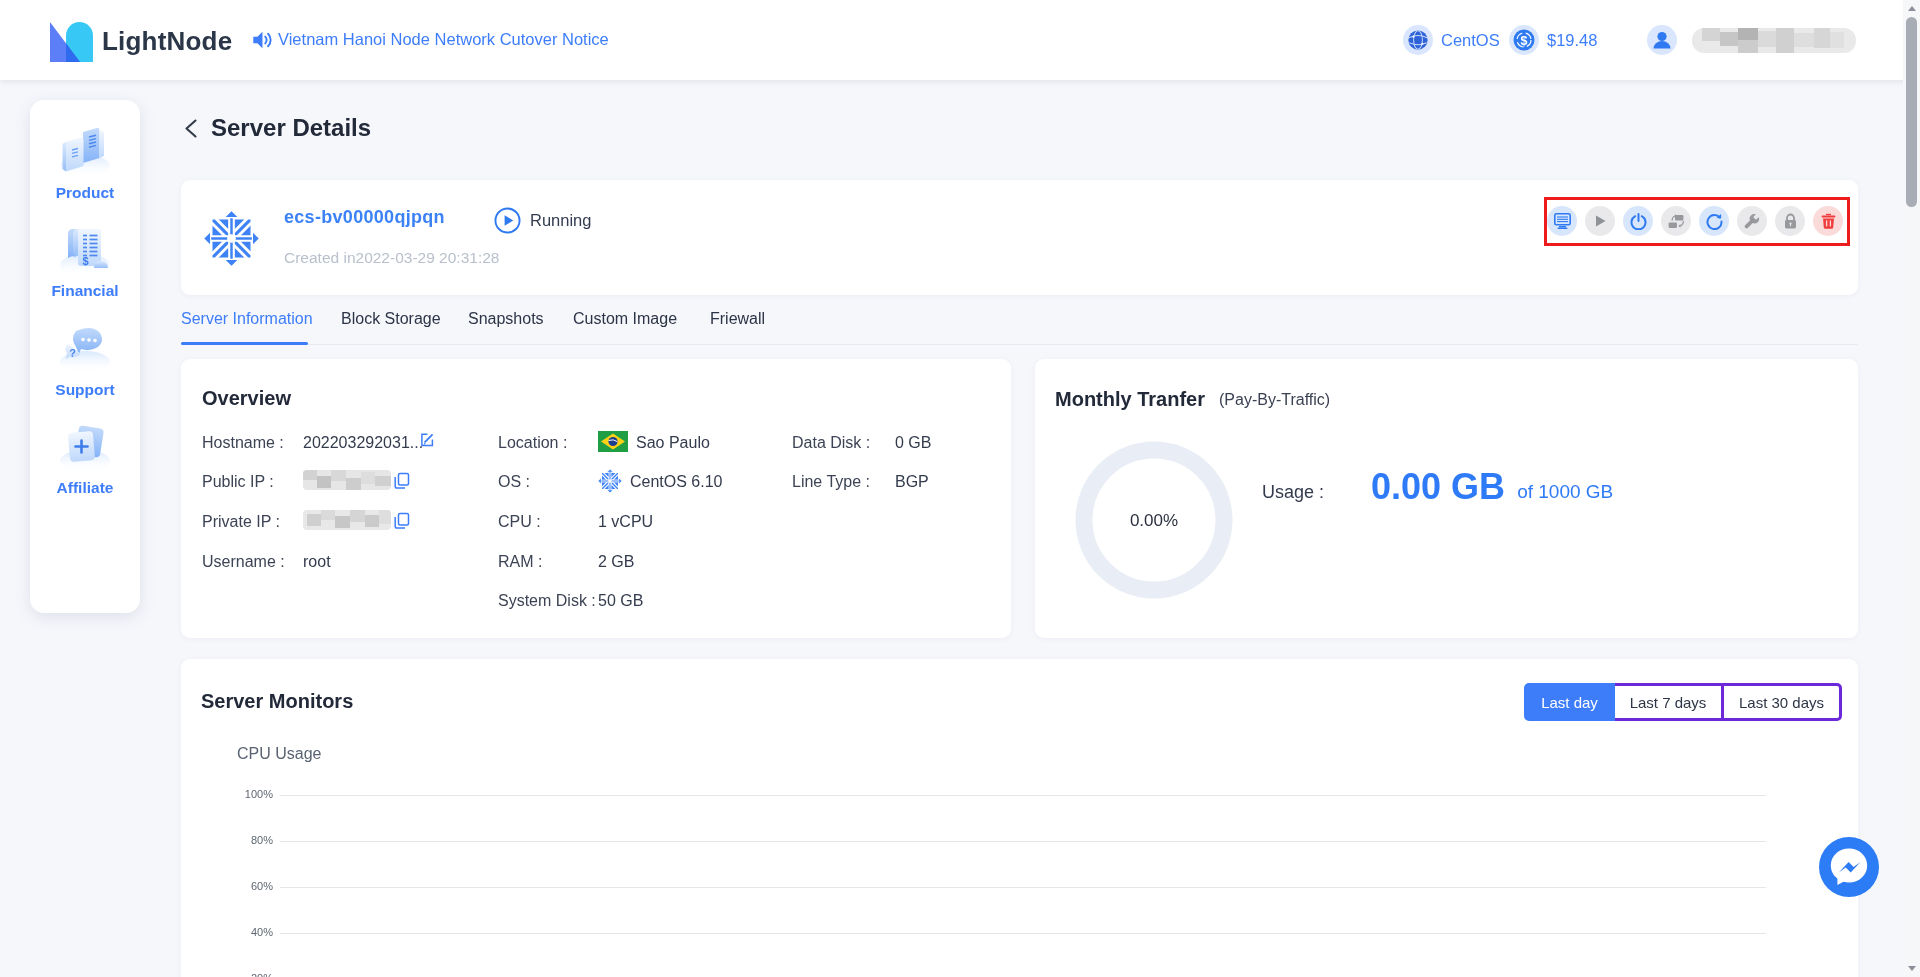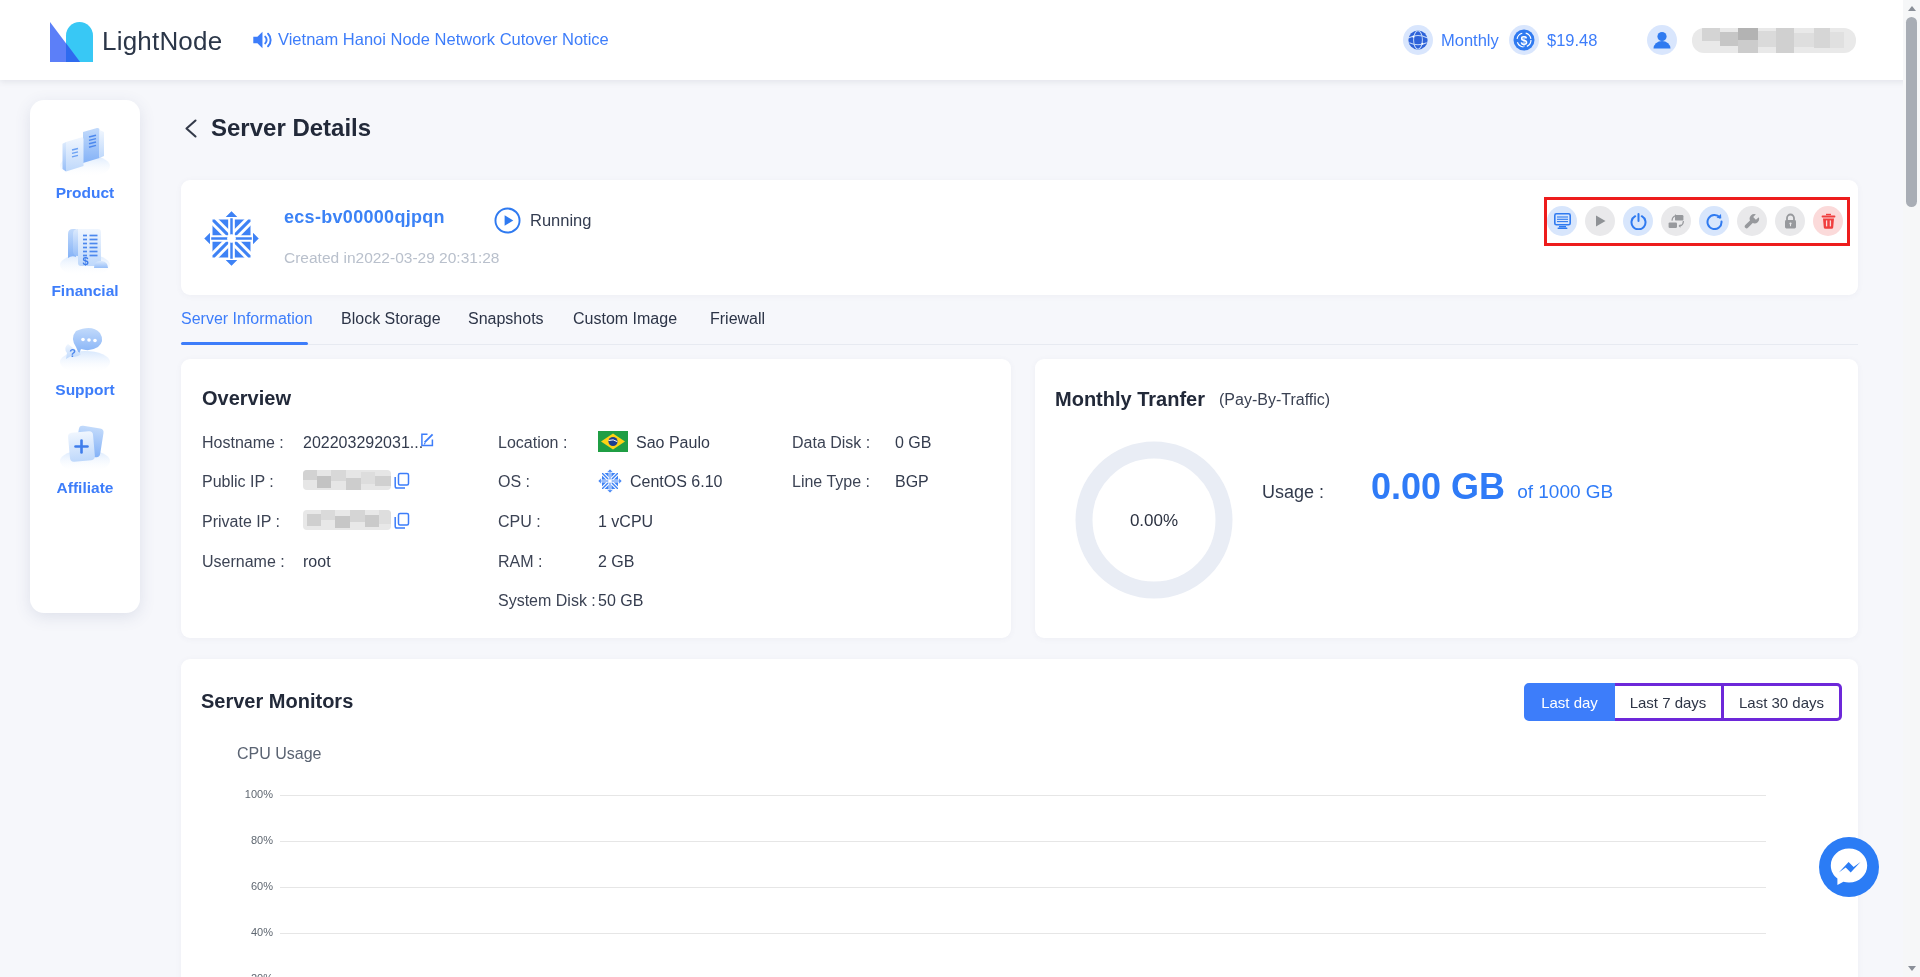--- a/index.html
+++ b/index.html
@@ -2,21 +2,21 @@
 <html><head>
 <meta charset="utf-8">
 <style>
 * { margin:0; padding:0; box-sizing:border-box; }
 html,body { width:1920px; height:977px; overflow:hidden; }
 body { font-family:"Liberation Sans", sans-serif; background:#f6f7fb; position:relative; }
 
 
 #nav { position:absolute; left:0; top:0; width:1920px; height:80px; background:#fff; box-shadow:0 2px 6px rgba(60,70,90,0.10); z-index:5; }
 #logo { position:absolute; left:50px; top:22px; width:44px; height:40px; }
-#logoname { position:absolute; left:102px; top:26px; font-size:26px; font-weight:normal; color:#2b3648; letter-spacing:0.2px; }
+#logoname { position:absolute; left:102px; top:26px; font-size:26px; font-weight:bold; color:#2b3648; letter-spacing:0.2px; }
 #notice { position:absolute; left:278px; top:30px; font-size:16.5px; color:#3d7dfa; }
 #spk { position:absolute; left:251px; top:29px; width:22px; height:22px; }
 .chip { position:absolute; top:25px; width:30px; height:30px; border-radius:50%; background:#d9e6fd; display:flex; align-items:center; justify-content:center; }
 .navtxt { position:absolute; top:31px; font-size:16.5px; color:#3d7dfa; }
 #blurname { position:absolute; left:1692px; top:28px; width:164px; height:25px; border-radius:12px; overflow:hidden; }
 
 
 #sidebar { position:absolute; left:30px; top:100px; width:110px; height:513px; background:#fff; border-radius:14px; box-shadow:0 4px 16px rgba(60,80,120,0.13); z-index:4; }
 .side-item { position:absolute; left:0; width:110px; text-align:center; }
 .side-item svg { display:block; margin:0 auto; }
@@ -100,21 +100,21 @@
   <div class="chip" style="left:1403px;">
     <svg width="22" height="22" viewBox="0 0 24 24">
       <circle cx="12" cy="12" r="10.5" fill="#2e62d9"></circle>
       <ellipse cx="12" cy="12" rx="4.8" ry="10" fill="none" stroke="#c4d8f9" stroke-width="1.1"></ellipse>
       <path d="M2.2 9.5 q9.8 -5 19.6 0" stroke="#c4d8f9" fill="none" stroke-width="1.1"></path>
       <path d="M2.5 15 q9.5 4.6 19 0" stroke="#c4d8f9" fill="none" stroke-width="1.1"></path>
       <circle cx="7" cy="8.5" r="1.1" fill="#fff"></circle>
         <circle cx="16.8" cy="16.2" r="1.1" fill="#fff"></circle>
     </svg>
   </div>
-  <div class="navtxt" style="left:1441px;">Monthly</div>
+  <div class="navtxt" style="left:1441px;">CentOS</div>
   <div class="chip" style="left:1509px;">
     <svg width="30" height="30" viewBox="0 0 30 30">
       <circle cx="15" cy="15" r="10.5" fill="#2f7af0"></circle>
       <circle cx="15" cy="15" r="7" fill="none" stroke="#fff" stroke-width="1.2" stroke-dasharray="8 3.5"></circle>
       <text x="15" y="19.7" text-anchor="middle" font-size="12.5" font-weight="bold" fill="#fff" font-family="Liberation Sans">$</text>
     </svg>
   </div>
   <div class="navtxt" style="left:1547px;">$19.48</div>
   <div class="chip" style="left:1647px;">
     <svg width="30" height="30" viewBox="0 0 30 30" fill="#2f7af0">

